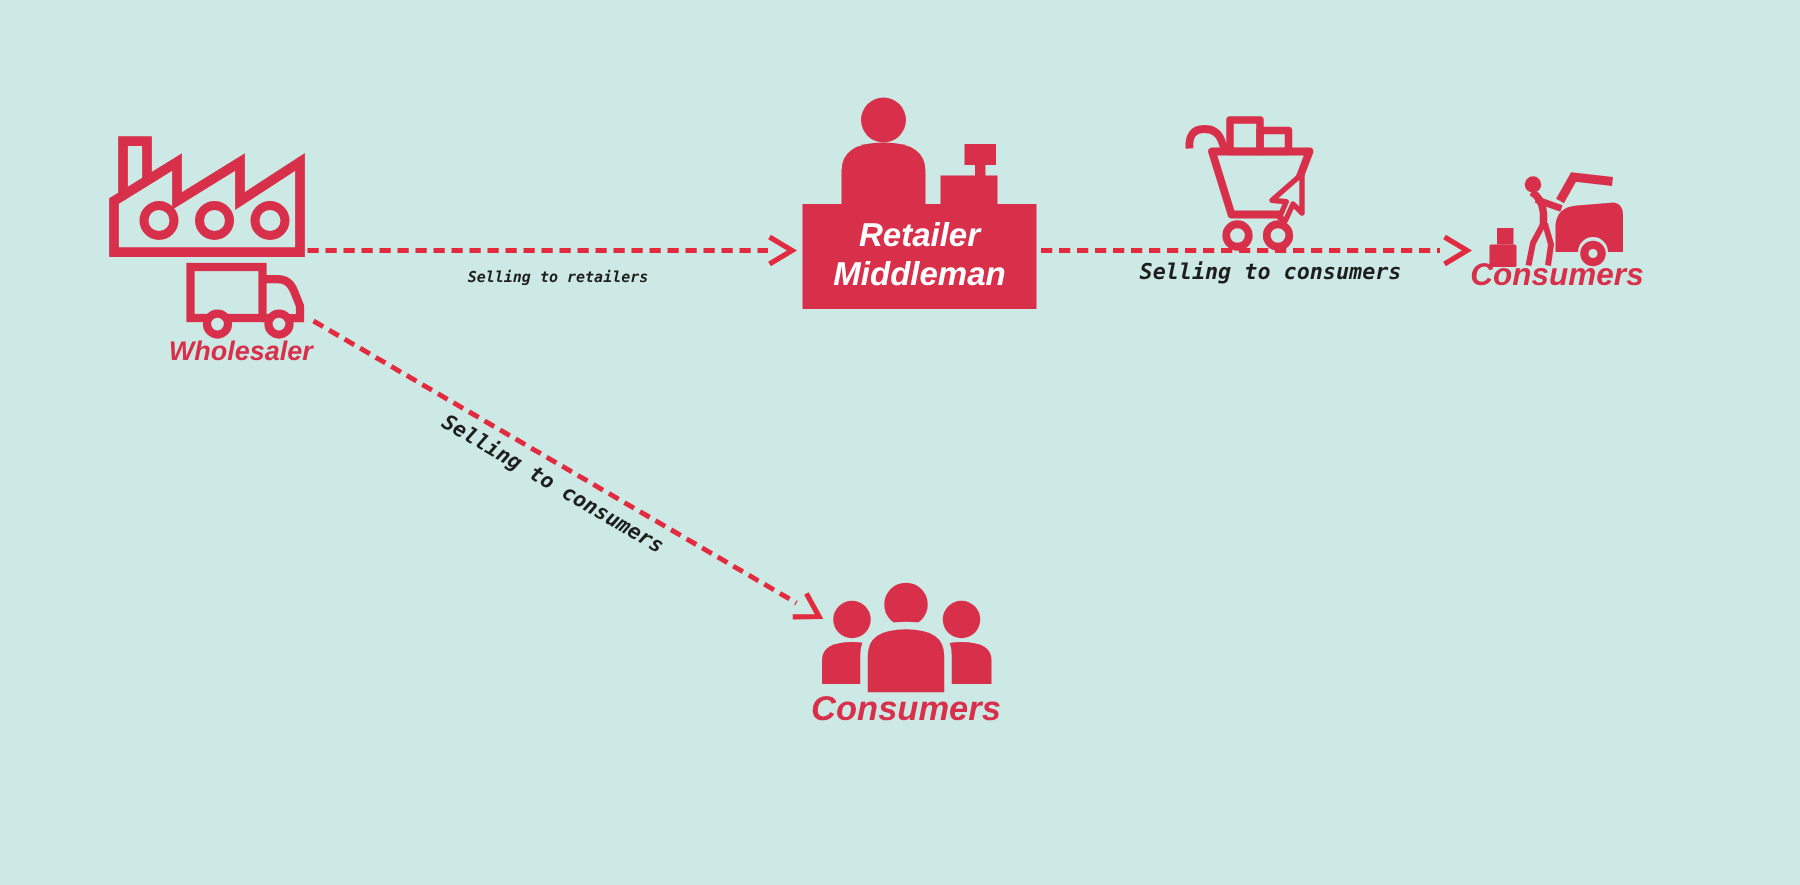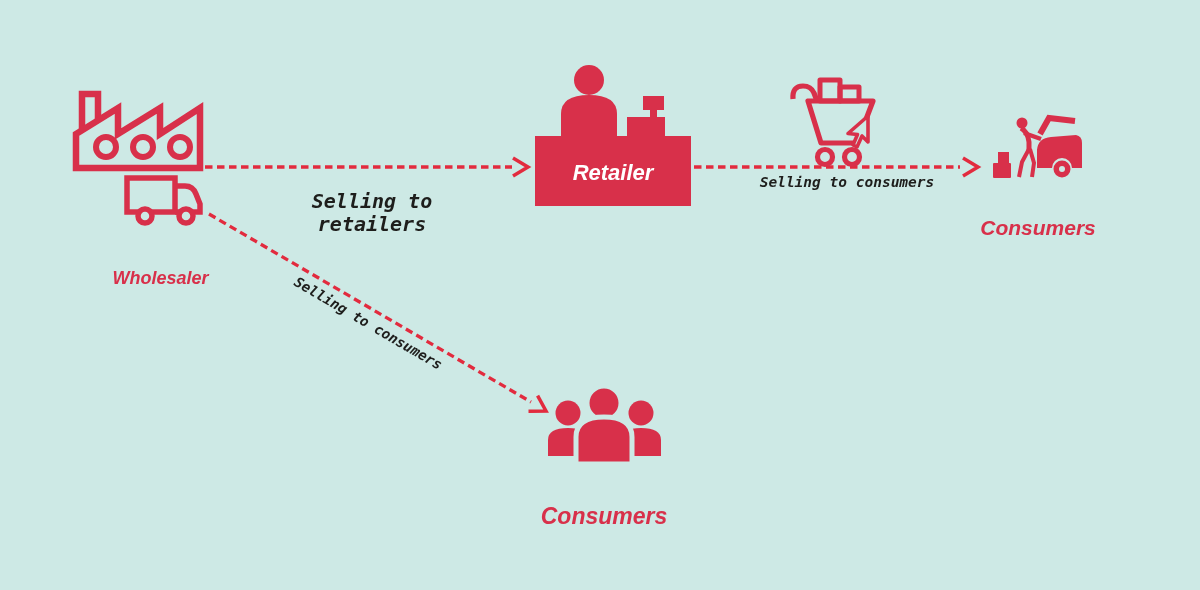--- a/index.html
+++ b/index.html
@@ -12,35 +12,35 @@
   *{margin:0;padding:0;box-sizing:border-box;}
   body{width:1200px;height:590px;overflow:hidden;background:var(--bg);
        font-family:"Liberation Sans", sans-serif;position:relative;}
   .canvas{position:absolute;inset:0;width:1200px;height:590px;}
   svg.layer{position:absolute;left:0;top:0;}
   .dash{stroke:var(--dash);stroke-width:3.3;fill:none;stroke-dasharray:7.5 4.5;}
   .chev{stroke:var(--dash);stroke-width:3.5;fill:none;stroke-linejoin:miter;}
   .stroke-icon{stroke:var(--accent);fill:none;}
   .fill-icon{fill:var(--accent);stroke:none;}
   .label{position:absolute;text-align:center;}
-  .node-label{color:var(--accent);font-weight:bold;font-style:italic;margin-top:44px;}
+  .node-label{color:var(--accent);font-weight:bold;font-style:italic;}
   .edge-label{color:var(--ink);font-family:"DejaVu Sans Mono", monospace;
-              font-weight:bold;font-style:italic;font-size:20px;line-height:23px;}
+              font-weight:bold;font-style:italic;font-size:10px;line-height:23px;}
   .wholesaler-label{left:93px;top:224px;width:135px;font-size:18px;}
   .edge1-label{left:260px;top:174px;width:224px;}
   .edge2-label{left:743px;top:171px;width:208px;font-size:14.5px;}
   .edge3-label{left:268px;top:312px;width:200px;font-size:14px;
                transform:rotate(30.3deg);transform-origin:center;}
   .retailer-box{position:absolute;left:535px;top:136px;width:156px;height:70px;
                 background:var(--accent);color:var(--boxtext);text-align:center;
                 font-weight:bold;font-style:italic;font-size:22px;line-height:26px;
                 padding-top:8px;}
   .consumers-right-label{left:976px;top:172px;width:124px;font-size:21px;}
   .consumers-bottom-label{left:536px;top:459px;width:136px;font-size:23px;}
-  .line{display:block;margin-top:16px;}
+  .line{display:block;}
 </style>
 </head>
 <body>
 
 <div class="canvas">
 
   <svg class="layer" width="1200" height="590" viewBox="0 0 1200 590">
 
     <g>
       <path class="dash" d="M205 167 H512"></path>
@@ -121,20 +121,21 @@
   </svg>
 
   <div class="label node-label wholesaler-label">Wholesaler</div>
 
   <div class="label edge-label edge1-label">
     <span class="line">Selling to retailers</span>
   </div>
 
   <div class="retailer-box">
     <span class="line">Retailer</span>
+    <span class="line">Middleman</span>
   </div>
 
   <div class="label edge-label edge2-label">Selling to consumers</div>
 
   <div class="label edge-label edge3-label">Selling to consumers</div>
 
   <div class="label node-label consumers-right-label">Consumers</div>
 
   <div class="label node-label consumers-bottom-label">Consumers</div>
 </div>

